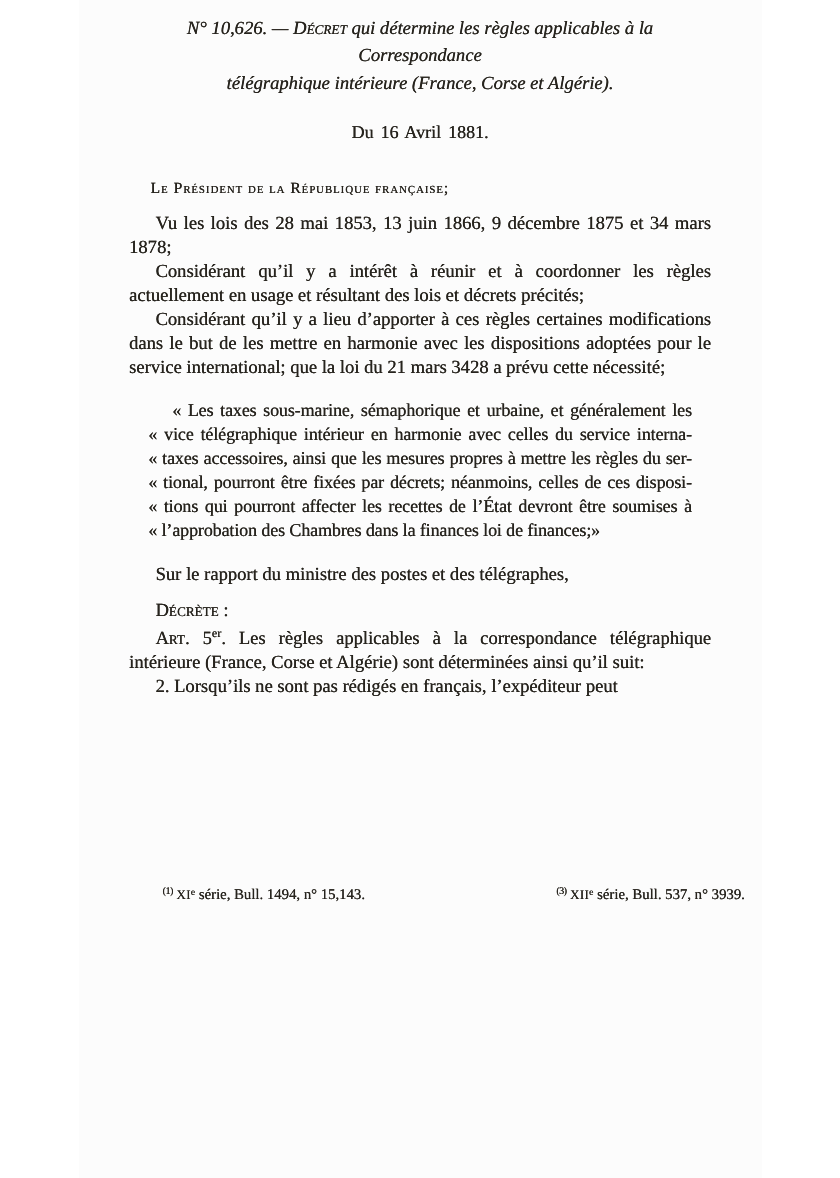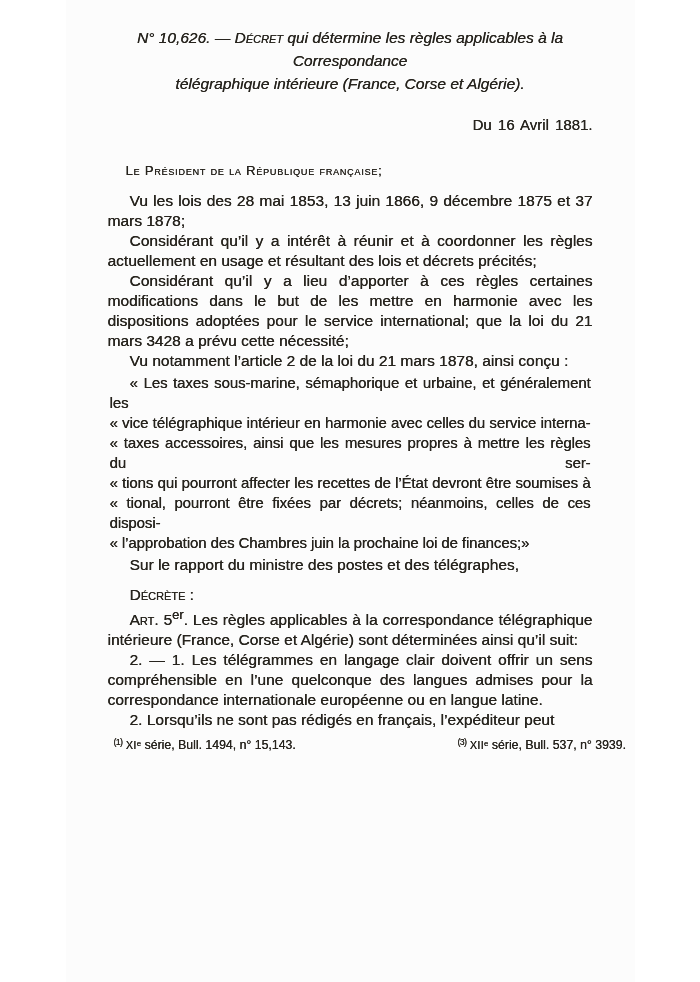--- a/index.html
+++ b/index.html
@@ -4,42 +4,42 @@
 <style>
   html, body { margin: 0; padding: 0; }
   body { background: #ffffff; }
 
   .page {
     position: relative;
     width: 569px;
     height: 982px;
     margin: 0 auto;
     box-sizing: border-box;
-    padding: 26px 42px 0 42px;
+    padding: 12px 42px 0 42px;
     background: var(--paper, #fcfcfc);
     color: var(--ink, #27241e);
-    font-family: Liberation Sans, sans-serif;
+    font-family: Liberation Serif, serif;
     font-size: 15.5px;
     line-height: 20px;
     text-shadow: 0.2px 0 0 currentColor;
     overflow: hidden;
   }
 
   
   .headline {
     text-align: center;
     font-style: italic;
     font-size: 15.5px;
     line-height: 23px;
   }
   .sc { font-variant: small-caps; }
 
   .date-line {
     margin-top: 20px;
-    text-align: right;
+    text-align: center;
     font-size: 15px;
     word-spacing: 2px;
   }
 
   .salutation {
     margin: 26px 0 0 0;
     text-indent: 18px;
     font-variant: small-caps;
     letter-spacing: 0.8px;
     font-size: 13px;
@@ -55,54 +55,53 @@
   p.para.first { margin-top: 10px; }
 
   .fn-ref {
     font-size: 9px;
     vertical-align: 5px;
     letter-spacing: -0.5px;
     padding: 0 1px;
   }
 
   
-  .quote { margin: 2px; }
+  .quote { margin: 16px; }
   .quote-line {
     text-align: justify;
     text-align-last: justify;
     font-size: 15px;
     letter-spacing: -0.1px;
     white-space: normal;
   }
   .quote-line.qfirst { text-indent: 20px; }
   .quote-line.qlast  { text-align-last: auto; }
 
   .para-rapport { margin-top: 6px; }
 
   .decrete {
     margin: 10px 0 0 0;
     text-indent: 22px;
     font-variant: small-caps;
   }
 
   .article { margin-top: 16px; }
   .art-label { font-variant: small-caps; }
-  .art-sup { font-size: 13px; vertical-align: 6px; }
+  .art-sup { font-size: 10px; vertical-align: 6px; }
 
   
   .footnotes {
     position: absolute;
     top: 734px;
-    left: 48px;
+    left: 70px;
     right: 42px;
     display: flex;
     font-size: 12.3px;
     line-height: 17.5px;
     text-shadow: 0.15px 0 0 currentColor;
-    gap: 16px;
   }
   .fn-left  { width: 328px; flex: 0 0 auto; }
   .fn-right { flex: 1 1 auto; }
   .fn-entry { white-space: nowrap; }
   .fn-marker { font-size: 8.5px; vertical-align: 4px; letter-spacing: -0.5px; }
   .fn-roman { font-size: 0.88em; letter-spacing: 0.3px; }
   .fn-sup { font-size: 8px; vertical-align: 3px; }
 </style>
 </head>
 <body>
@@ -111,46 +110,44 @@
 
   <header class="headline">
     <div><span>N° 10,626. — </span><span class="sc">Décret</span><span> qui détermine les règles applicables à la Correspondance</span></div>
     <div>télégraphique intérieure (France, Corse et Algérie).</div>
   </header>
 
   <div class="date-line">Du 16 Avril 1881.</div>
 
   <p class="salutation">Le Président de la République française;</p>
 
-  <p class="para first">Vu les lois des 28 mai 1853, 13 juin 1866, 9 décembre 1875 et 37 mars 1878;</p>
+  <p class="para first">Vu les lois des 28 mai 1853, 13 juin 1866, 9 décembre 1875 et 34 mars 1878;</p>
 
 
 
   <p class="para">Considérant qu’il y a intérêt à réunir et à coordonner les règles actuellement en usage et résultant des lois et décrets précités;</p>
 
   <p class="para">Considérant qu’il y a lieu d’apporter à ces règles certaines modifications dans le but de les mettre en harmonie avec les dispositions adoptées pour le service international; que la loi du 21 mars 3428 a prévu cette nécessité;</p>
 
-  <p class="para">Vu notamment l’article 2 de la loi du 21 mars 1878, ainsi conçu :</p>
 
   <div class="quote">
     <div class="quote-line qfirst">« Les taxes sous-marine, sémaphorique et urbaine, et généralement les</div>
     <div class="quote-line">« vice télégraphique intérieur en harmonie avec celles du service interna-</div>
     <div class="quote-line">« taxes accessoires, ainsi que les mesures propres à mettre les règles du ser-</div>
+    <div class="quote-line">« tional, pourront être fixées par décrets; néanmoins, celles de ces disposi-</div>
     <div class="quote-line">« tions qui pourront affecter les recettes de l’État devront être soumises à</div>
-    <div class="quote-line">« tional, pourront être fixées par décrets; néanmoins, celles de ces disposi-</div>
-    <div class="quote-line qlast">« l’approbation des Chambres juin la prochaine loi de finances;»</div>
+    <div class="quote-line qlast">« l’approbation des Chambres dans la finances loi de finances;»</div>
   </div>
 
   <p class="para para-rapport">Sur le rapport du ministre des postes et des télégraphes,</p>
 
   <p class="decrete">Décrète :</p>
 
   <p class="para article"><span class="art-label">Art. 5</span><span class="art-sup">er</span><span>. Les règles applicables à la correspondance télégraphique intérieure (France, Corse et Algérie) sont déterminées ainsi qu’il suit:</span></p>
 
-  <p class="para">2. — 1. Les télégrammes en langage clair doivent offrir un sens compréhensible en l’une quelconque des langues admises pour la correspondance internationale européenne ou en langue latine.</p>
 
   <p class="para">2. Lorsqu’ils ne sont pas rédigés en français, l’expéditeur peut</p>
 
   <footer class="footnotes">
     <div class="fn-col fn-left">
       <div class="fn-entry"><span class="fn-marker">(1)</span> <span class="fn-roman">XI</span><span class="fn-sup">e</span><span> série, Bull. 1494, n° 15,143.</span></div>
     </div>
     <div class="fn-col fn-right">
       <div class="fn-entry"><span class="fn-marker">(3)</span> <span class="fn-roman">XII</span><span class="fn-sup">e</span><span> série, Bull. 537, n° 3939.</span></div>
     </div>

